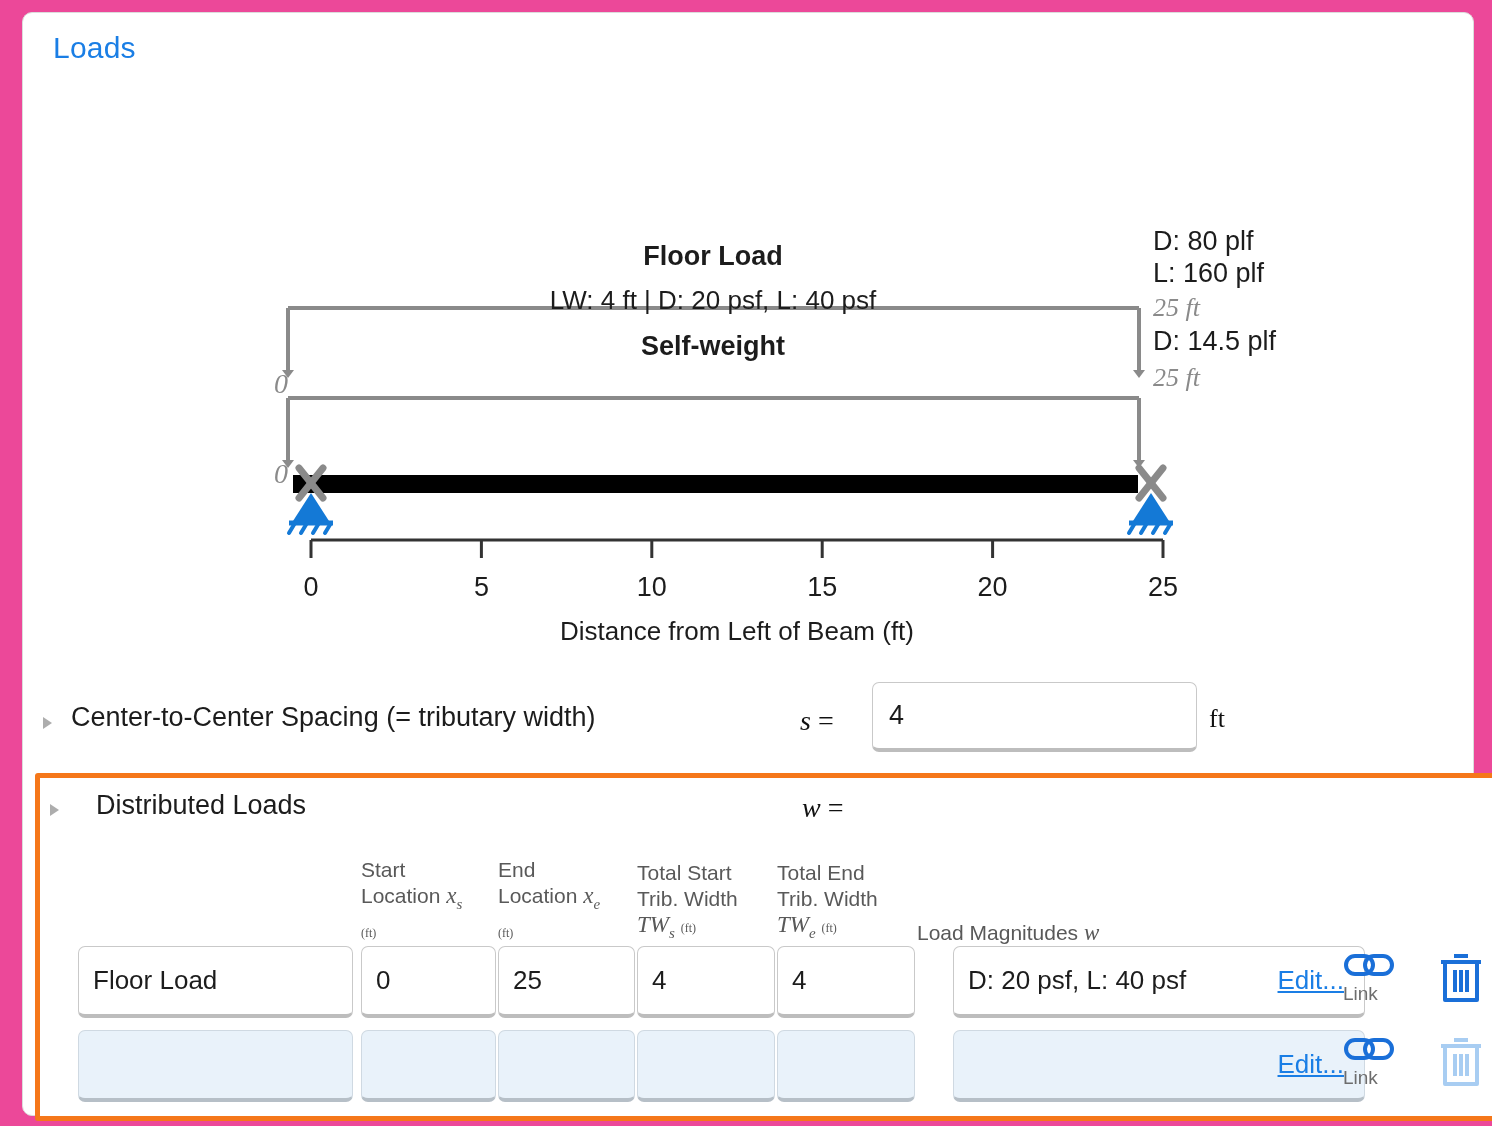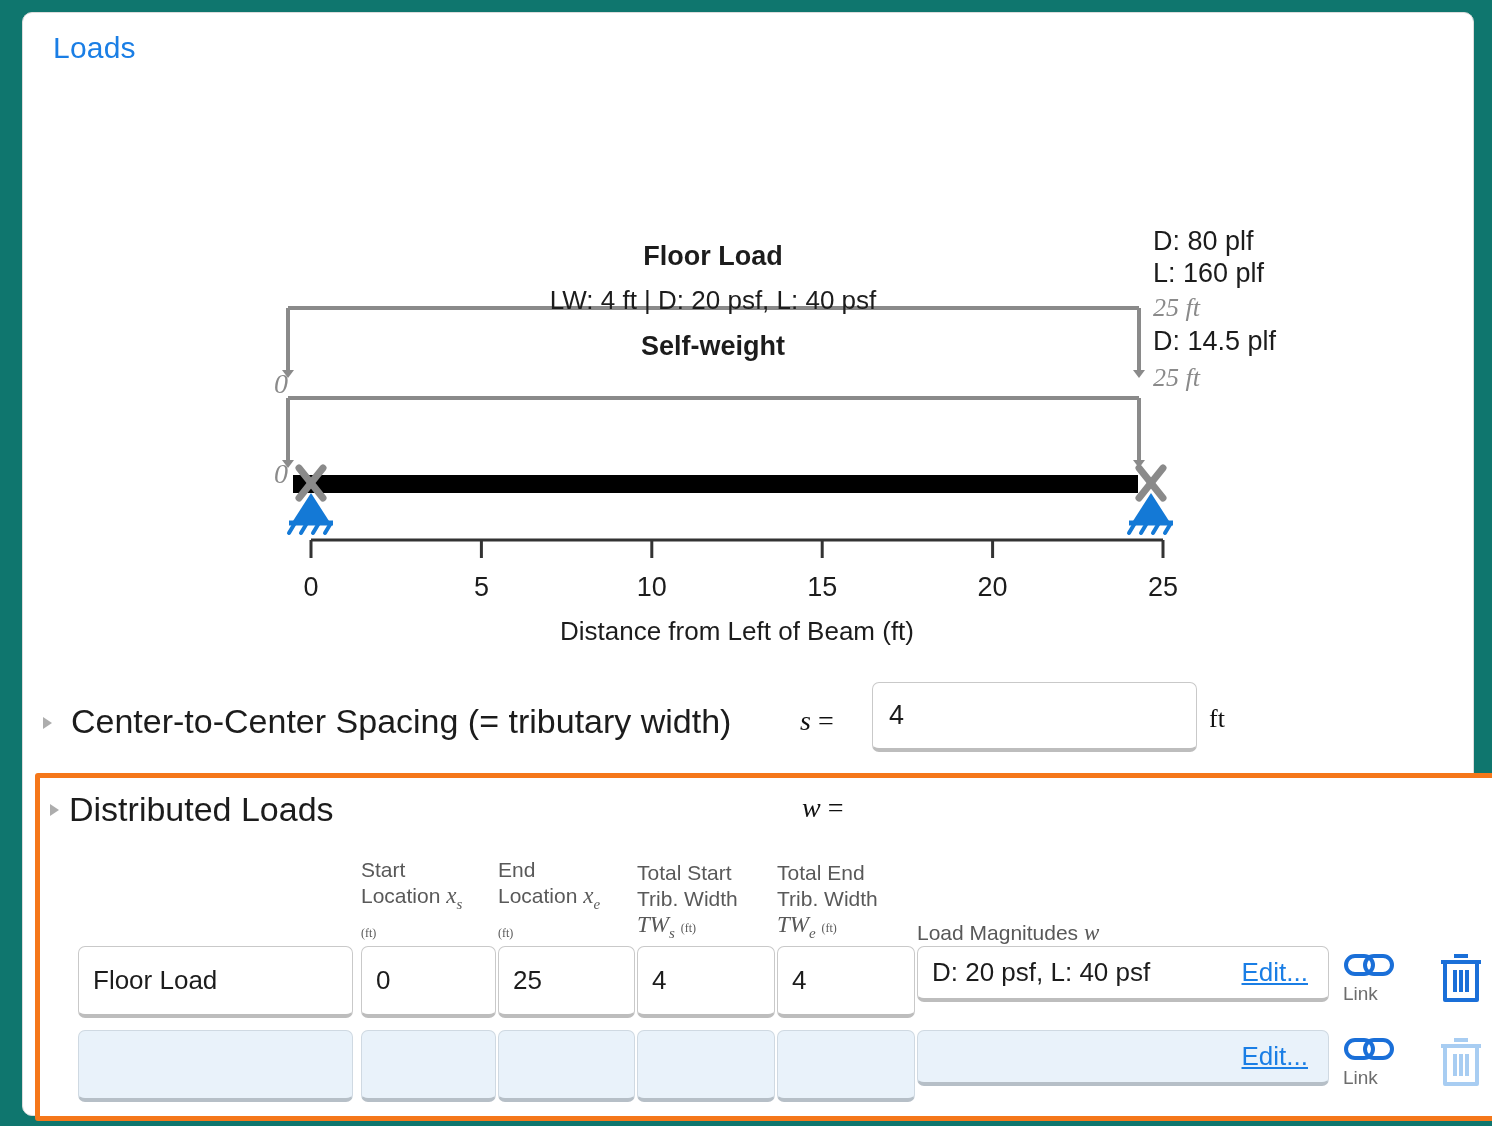--- a/index.html
+++ b/index.html
@@ -6,21 +6,21 @@
   html, body {
     margin: 0; padding: 0;
     width: 1492px; height: 1126px;
     background: #f0f0f0;
     font-family: "Liberation Sans", sans-serif;
     overflow: hidden;
   }
   .page {
     position: relative;
     width: 1492px; height: 1126px;
-    background: #0f766e;
+    background: #ec4899;
   }
 
   
   .card {
     position: absolute;
     left: 22px; top: 12px;
     width: 1452px; height: 1104px;
     background: #ffffff;
     border: 1px solid #dcdcdc;
     border-radius: 10px;
@@ -52,21 +52,21 @@
     position: absolute;
     width: 0; height: 0;
     border-left: 9px solid #adadad;
     border-top: 6.5px solid transparent;
     border-bottom: 6.5px solid transparent;
   }
   .spacing-row .disclosure { left: 20px; top: 36px; }
   .spacing-label {
     position: absolute;
     left: 48px; top: 21px;
-    font-size: 34px;
+    font-size: 27px;
     color: #1c1c1c;
     white-space: nowrap;
   }
   .math-serif {
     font-family: "Liberation Serif", "DejaVu Serif", serif;
     font-style: italic;
   }
   .sym-s {
     position: absolute;
     left: 777px; top: 24px;
@@ -105,22 +105,22 @@
     border-radius: 3px;
     background: #ffffff;
   }
   .dl-head {
     position: absolute;
     left: 0; top: 0; width: 100%; height: 62px;
   }
   .dl-head .disclosure { left: 10px; top: 26px; }
   .dl-title {
     position: absolute;
-    left: 29px; top: 12px;
-    font-size: 34px;
+    left: 56px; top: 12px;
+    font-size: 27px;
     color: #1c1c1c;
   }
   .sym-w {
     position: absolute;
     left: 762px; top: 14px;
     font-size: 28px;
     color: #111;
   }
   .sym-w .eq { font-style: normal; }
 
@@ -176,28 +176,29 @@
   }
   .row-empty .cell {
     background: #e9f2fa;
     border-color: #cfd9e2;
     border-bottom-color: #b6bfc7;
     color: #1c1c1c;
   }
   .cell-mag {
     position: absolute;
     top: 0;
-    height: 56px;
+    height: 72px;
     border: 1px solid #c9c9c9;
     border-bottom: 4px solid #bdbdbd;
     border-radius: 7px;
     background: #ffffff;
     display: flex;
     align-items: center;
     padding: 0 14px;
+    margin-left: 36px;
   }
   .row-empty .cell-mag {
     background: #e9f2fa;
     border-color: #cfd9e2;
     border-bottom-color: #b6bfc7;
   }
   .mag-text {
     flex: 1;
     font-size: 26px;
     color: #1c1c1c;

